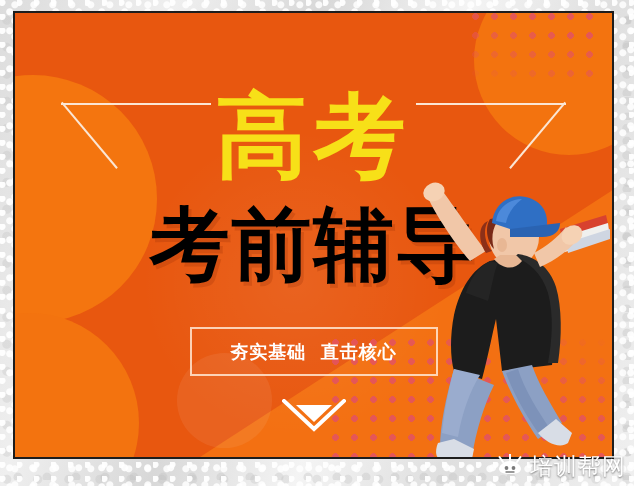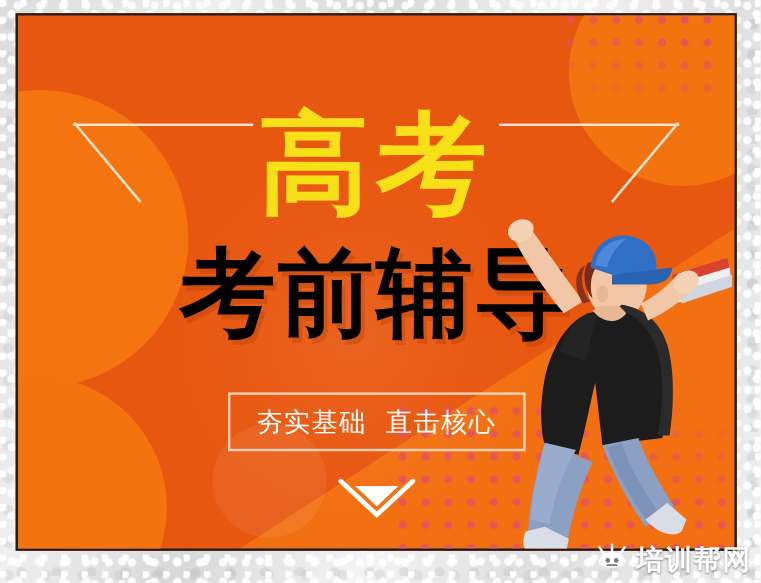--- a/index.html
+++ b/index.html
@@ -206,22 +206,22 @@
     height: 49px;
     border: 2px solid rgba(255,230,210,0.85);
     box-sizing: border-box;
     display: flex;
     align-items: center;
     justify-content: center;
     z-index: 7;
   }
   .subtitle-text {
     font-family: "DejaVu Sans", "Liberation Sans", sans-serif;
-    font-size: 22px;
-    font-weight: 400;
+    font-size: 18px;
+    font-weight: 700;
     color: #ffffff;
     letter-spacing: 1px;
     white-space: pre;
   }
 
   
   .chevron {
     position: absolute;
     left: 50%;
     transform: translateX(-50%);
@@ -245,21 +245,21 @@
     right: 8px;
     bottom: 4px;
     display: flex;
     align-items: center;
     gap: 7px;
     z-index: 20;
   }
   .watermark-text {
     font-family: "DejaVu Sans", "Liberation Sans", sans-serif;
     font-size: 23px;
-    font-weight: bold;
+    font-weight: normal;
     color: #ffffff;
     letter-spacing: 1px;
     text-shadow: 0 1px 2px rgba(0,0,0,0.5);
   }
   .watermark-icon { display: block; }
 </style>
 </head>
 <body>
 
 <div id="root">

